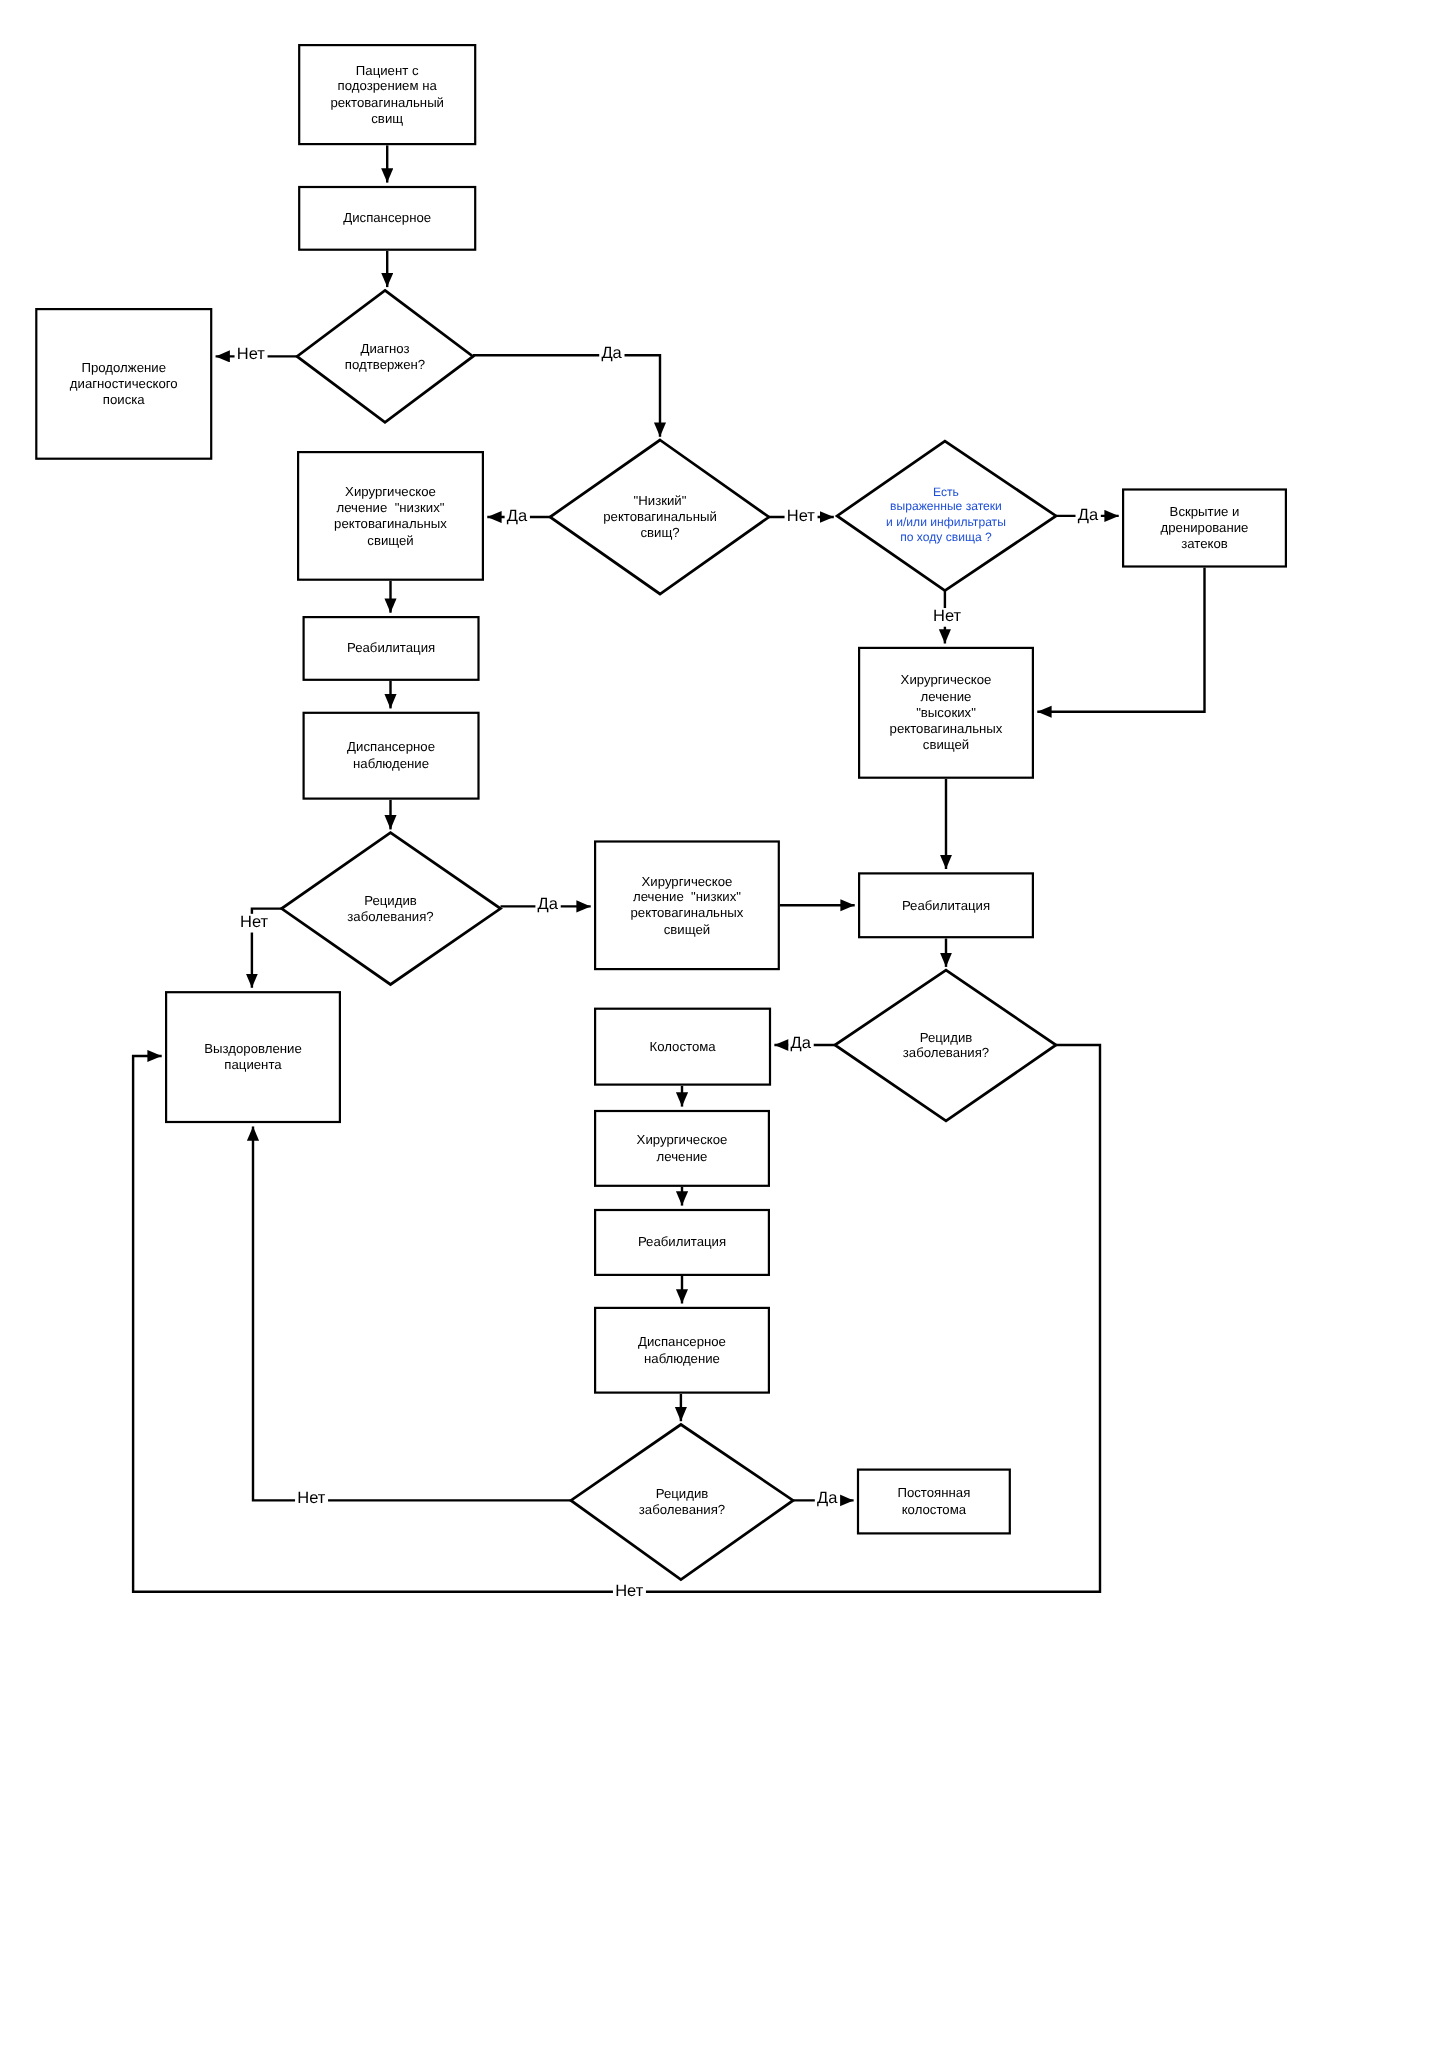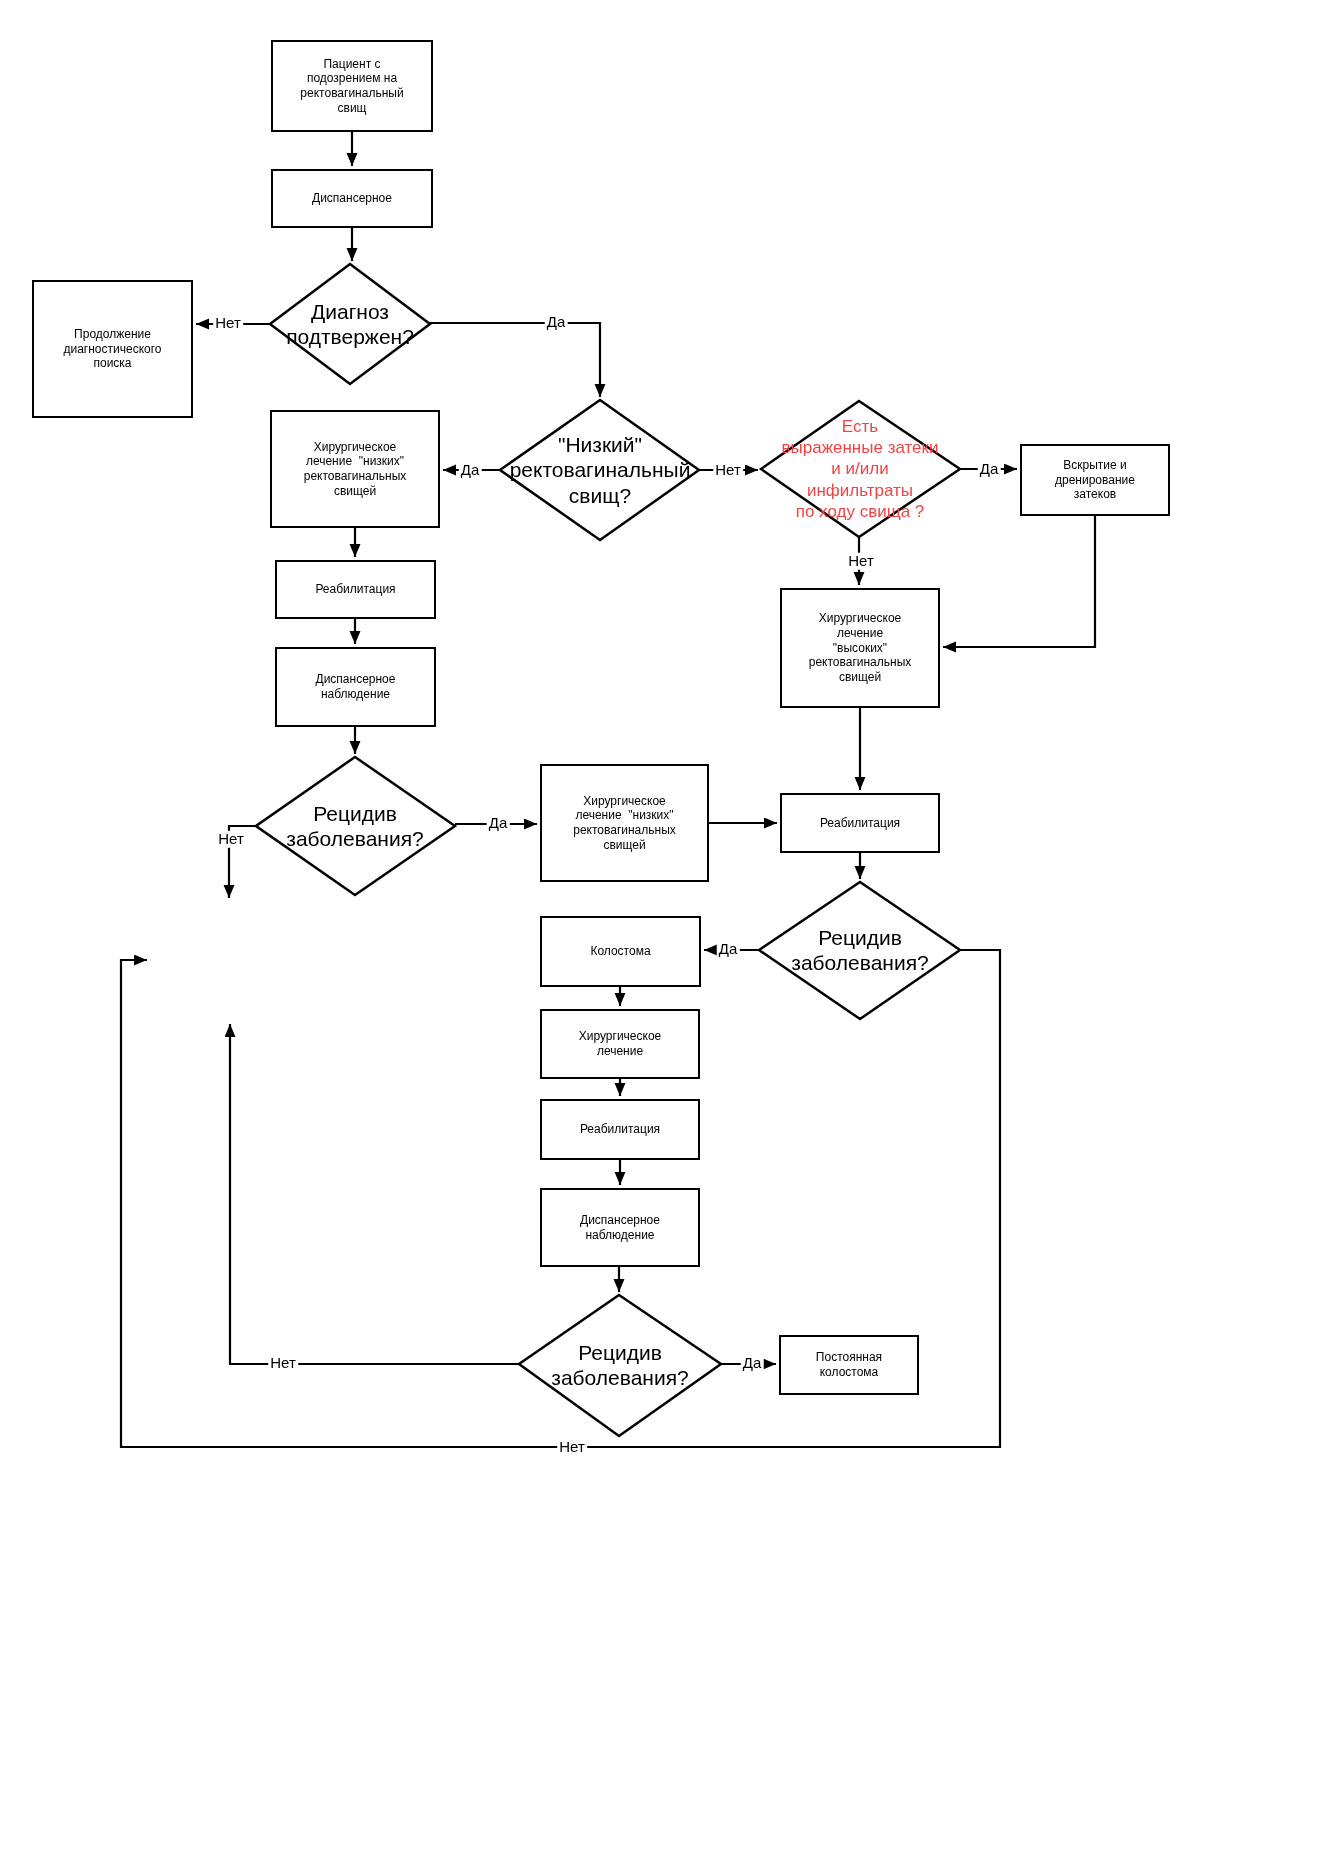--- a/index.html
+++ b/index.html
@@ -20,25 +20,25 @@
     display:flex;align-items:center;justify-content:center;
     text-align:center;
     font-size:12px;line-height:1.22;
     white-space:pre-wrap;
     z-index:2;
   }
   .dtext{
     position:absolute;
     display:flex;align-items:center;justify-content:center;
     text-align:center;
-    font-size:21px;line-height:1.2;
+    font-size:12px;line-height:1.2;
     white-space:pre-wrap;
     z-index:2;
   }
-  .dtext.small{font-size:17px;line-height:1.25;color:#ef4444;}
+  .dtext.small{font-size:11px;line-height:1.25;color:#1d4ed8;}
   .elabel{
     position:absolute;
     transform:translate(-50%,-50%);
     background:#fff;
     padding:0 2px;
     font-size:15px;line-height:1.1;
     z-index:3;
   }
 </style>
 </head>
@@ -105,20 +105,22 @@
   <div class="box" style="left:275px;top:647px;width:161px;height:80px">Диспансерное
 наблюдение</div>
   <div class="box" style="left:1020px;top:444px;width:150px;height:72px">Вскрытие и
 дренирование
 затеков</div>
   <div class="box" style="left:780px;top:588px;width:160px;height:120px">Хирургическое
 лечение
 "высоких"
 ректовагинальных
 свищей</div>
+  <div class="box" style="left:150px;top:901px;width:160px;height:120px">Выздоровление
+пациента</div>
   <div class="box" style="left:540px;top:764px;width:169px;height:118px">Хирургическое
 лечение  "низких"
 ректовагинальных
 свищей</div>
   <div class="box" style="left:780px;top:793px;width:160px;height:60px">Реабилитация</div>
   <div class="box" style="left:540px;top:916px;width:161px;height:71px">Колостома</div>
   <div class="box" style="left:540px;top:1009px;width:160px;height:70px">Хирургическое
 лечение</div>
   <div class="box" style="left:540px;top:1099px;width:160px;height:61px">Реабилитация</div>
   <div class="box" style="left:540px;top:1188px;width:160px;height:79px">Диспансерное

